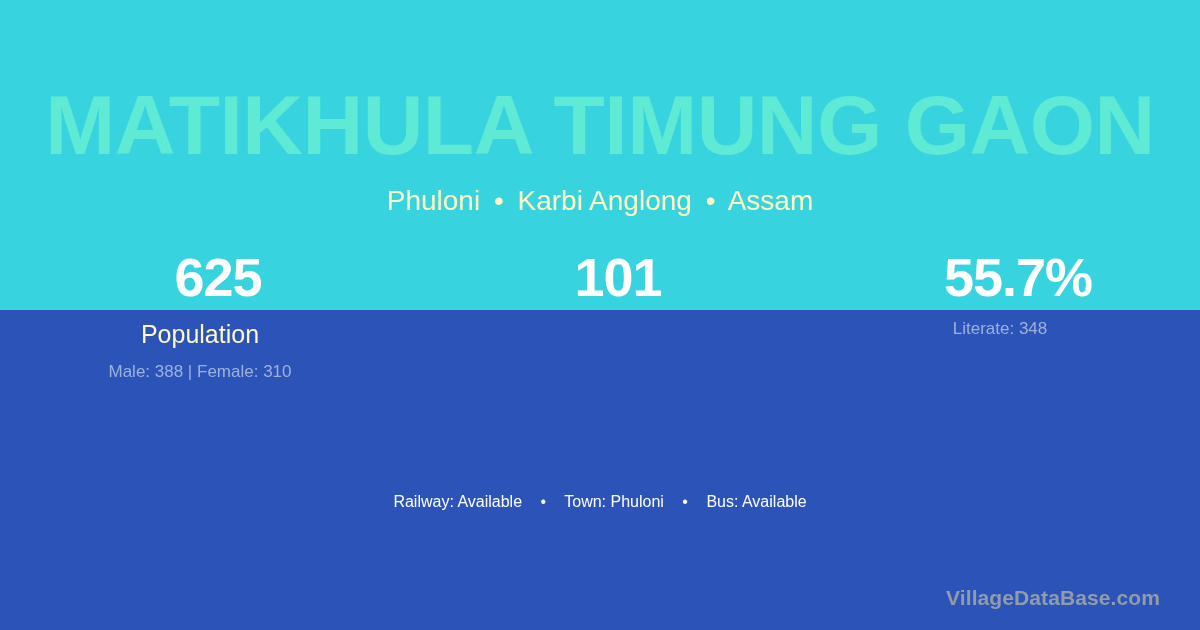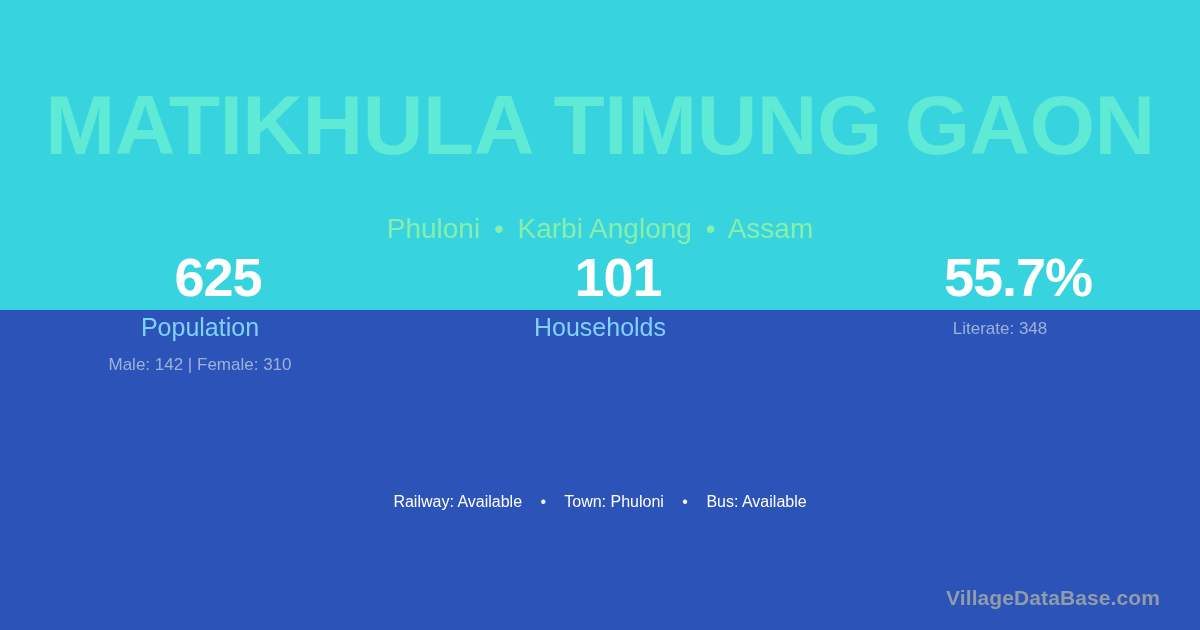--- a/index.html
+++ b/index.html
@@ -56,22 +56,21 @@
   }
 
   #village-location {
     position: absolute;
     top: 183px;
     left: 0;
     right: 0;
     font-size: 28px;
     line-height: 1.25;
     font-weight: 400;
-    color: #86efac;
-    margin-top: 28px;
+    color: #fef9c3;
   }
   #village-location .sep {
     padding: 0 6px;
   }
 
   
   #stats-row {
     position: absolute;
     left: 0;
     top: 246px;
@@ -87,22 +86,22 @@
     line-height: 62px;
     font-weight: 800;
     color: #FFFFFF;
     letter-spacing: -1px;
     padding-left: 36px;
   }
   .stat-label {
     font-size: 25px;
     line-height: 34px;
     font-weight: 400;
-    color: #7dd3fc;
-    margin-top: 2px;
+    color: #fef9c3;
+    margin-top: 9px;
   }
   .stat-detail {
     font-size: 17px;
     line-height: 24px;
     font-weight: 400;
     color: #9CB2DC;
     margin-top: 9px;
   }
 
   
@@ -151,26 +150,25 @@
       <span class="sep">•</span>
       <span>Assam</span>
     </div>
   </div>
 
   <div id="stats-row">
 
     <div class="stat-block">
       <div class="stat-value">625</div>
       <div class="stat-label">Population</div>
-      <div class="stat-detail">Male: 142 | Female: 310</div>
+      <div class="stat-detail">Male: 388 | Female: 310</div>
     </div>
 
     <div class="stat-block">
       <div class="stat-value">101</div>
-      <div class="stat-label">Households</div>
     </div>
 
     <div class="stat-block">
       <div class="stat-value">55.7%</div>
       <div class="stat-detail">Literate: 348</div>
     </div>
 
   </div>
 
   <div id="facilities">

